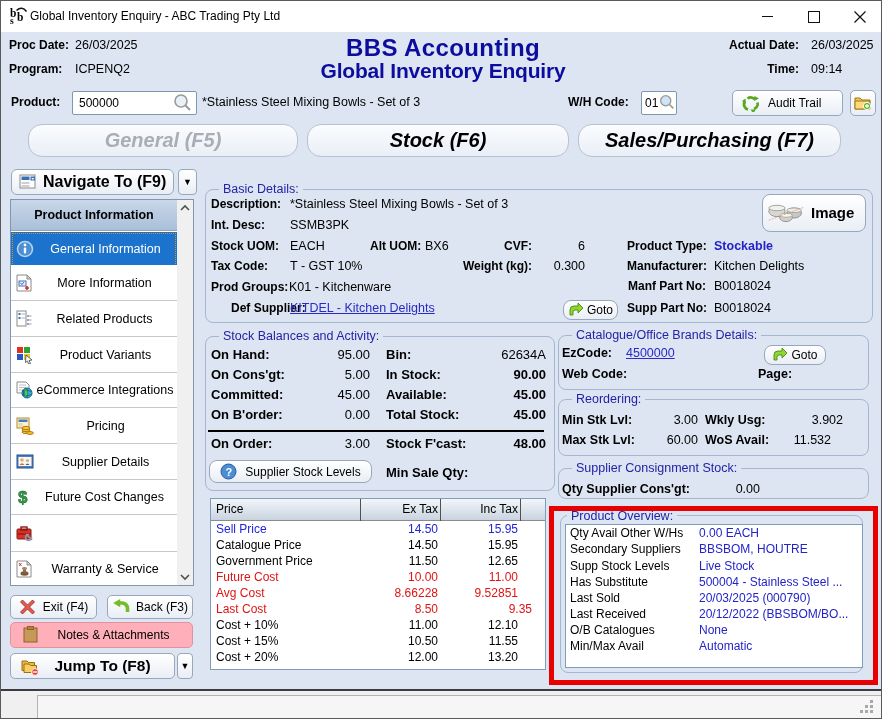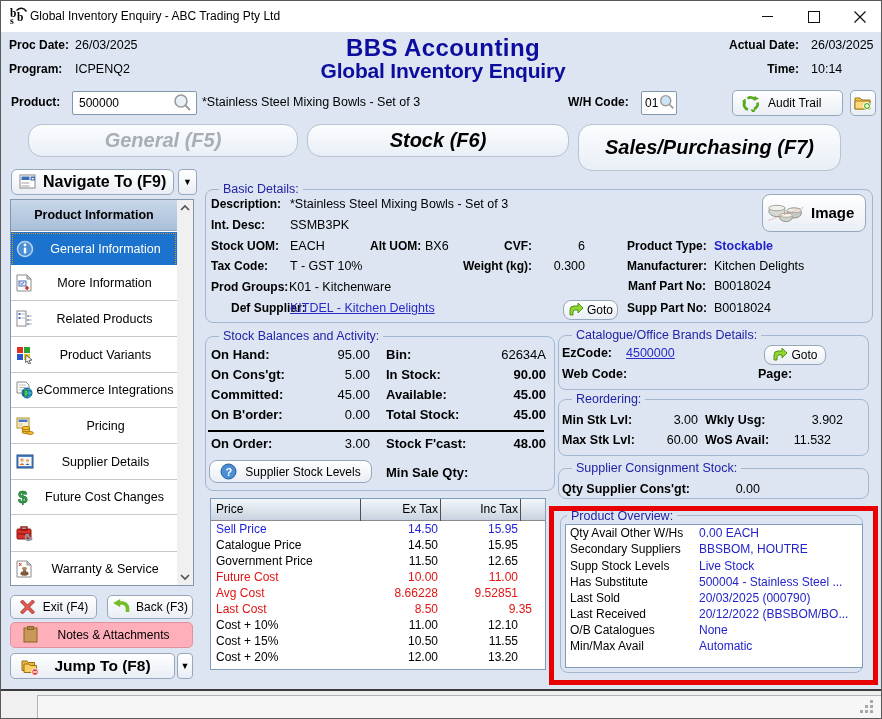--- a/index.html
+++ b/index.html
@@ -45,21 +45,21 @@
 
 <div class="abs b f12" style="left:8px;top:37px;">Proc Date:</div>
 <div class="abs" style="left:74px;top:37px;">26/03/2025</div>
 <div class="abs b f12" style="left:8px;top:61px;">Program:</div>
 <div class="abs" style="left:74px;top:61px;">ICPENQ2</div>
 <div class="abs b" style="left:0;top:34px;width:884px;text-align:center;font-size:24px;line-height:25px;letter-spacing:0.4px;color:#0c0c9e;">BBS Accounting</div>
 <div class="abs b" style="left:0;top:59px;width:884px;text-align:center;font-size:21px;line-height:22px;letter-spacing:-0.2px;color:#0c0c9e;">Global Inventory Enquiry</div>
 <div class="abs b r f12" style="left:600px;top:37px;width:198px;">Actual Date:</div>
 <div class="abs" style="left:810px;top:37px;">26/03/2025</div>
 <div class="abs b r f12" style="left:600px;top:61px;width:198px;">Time:</div>
-<div class="abs" style="left:810px;top:61px;">10:14</div>
+<div class="abs" style="left:810px;top:61px;">09:14</div>
 
 <div class="abs b f12" style="left:10px;top:94px;">Product:</div>
 <div class="inp" style="left:71px;top:90px;width:125px;height:24px;"></div>
 <div class="abs f12" style="left:78px;top:95px;">500000</div>
 <svg class="abs" style="left:172px;top:92px;" width="19" height="19" viewBox="0 0 19 19">
       <circle cx="8" cy="8" r="6" fill="#e8f0f8" stroke="#9a9a9a" stroke-width="1.6"></circle>
       <line x1="12.5" y1="12.5" x2="17" y2="17" stroke="#9a9a9a" stroke-width="2"></line>
     </svg>
 <div class="abs" style="left:201px;top:94px;">*Stainless Steel Mixing Bowls - Set of 3</div>
 <div class="abs b f12" style="left:567px;top:94px;">W/H Code:</div>
@@ -88,21 +88,21 @@
 <svg width="18" height="16" viewBox="0 0 18 16">
         <path d="M1 3 h5 l2 2 h8 v9 h-15 z" fill="#f5c44e" stroke="#a07818"></path>
         <path d="M1 6 h15 l-1.5 8 h-13.5 z" fill="#fcd97a" stroke="#a07818"></path>
         <circle cx="13" cy="11" r="3.6" fill="#59b320" stroke="#fff"></circle>
         <path d="M13 9 v4 M11 11 h4" stroke="#fff" stroke-width="1.3"></path>
       </svg>
 </div>
 
 <div class="tab" style="left:27px;top:123px;width:270px;height:33px;color:#a9adb4;">General (F5)</div>
 <div class="tab" style="left:306px;top:123px;width:262px;height:33px;">Stock (F6)</div>
-<div class="tab" style="left:577px;top:123px;width:263px;height:47px;">Sales/Purchasing (F7)</div>
+<div class="tab" style="left:577px;top:123px;width:263px;height:33px;">Sales/Purchasing (F7)</div>
 
 <div class="btn" style="left:10px;top:168px;width:163px;height:26px;justify-content:flex-start;border-radius:6px;">
 <svg width="18" height="17" viewBox="0 0 18 17" style="margin:0 6px 0 7px;">
         <rect x="1" y="1" width="15" height="13" fill="#fff" stroke="#8a8a8a"></rect>
         <rect x="2.5" y="2.5" width="8" height="3.5" fill="#3b6fb5"></rect>
         <rect x="11.5" y="2.5" width="4.5" height="4" fill="#3b6fb5"></rect>
         <path d="M12.3 4 l3 0 -1.5 2 z" fill="#fff"></path>
         <rect x="2.5" y="8" width="8" height="2" fill="#d0d0d0"></rect>
         <rect x="2.5" y="11" width="8" height="2" fill="#d0d0d0"></rect>
       </svg>

